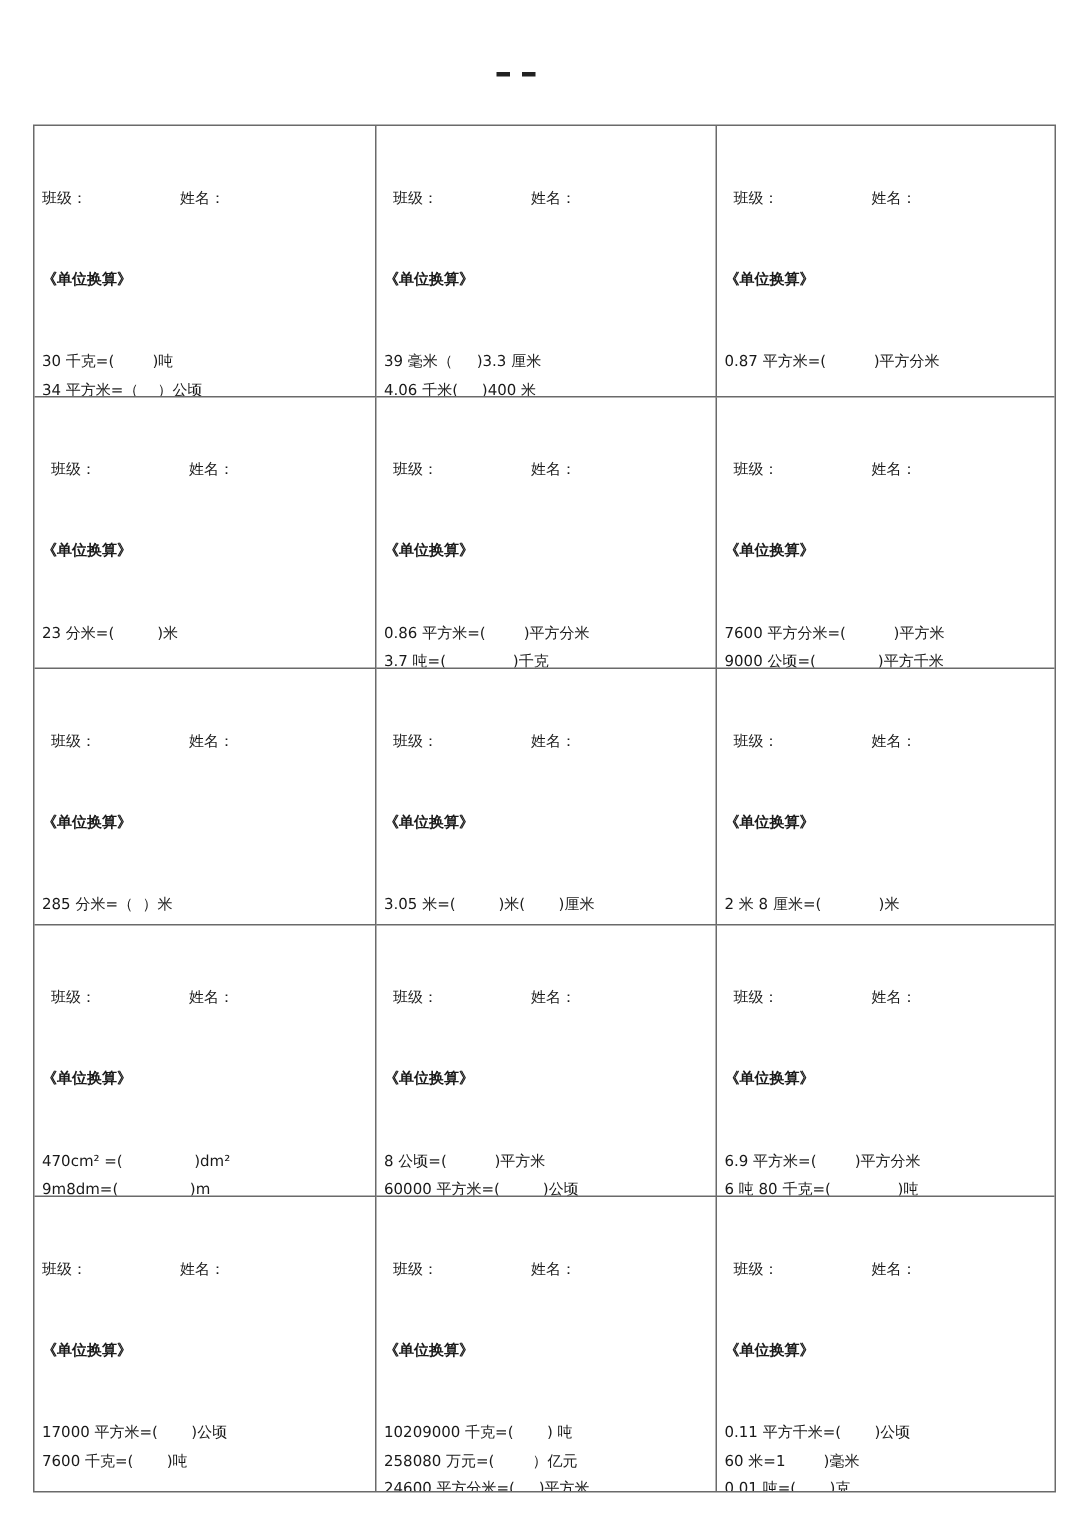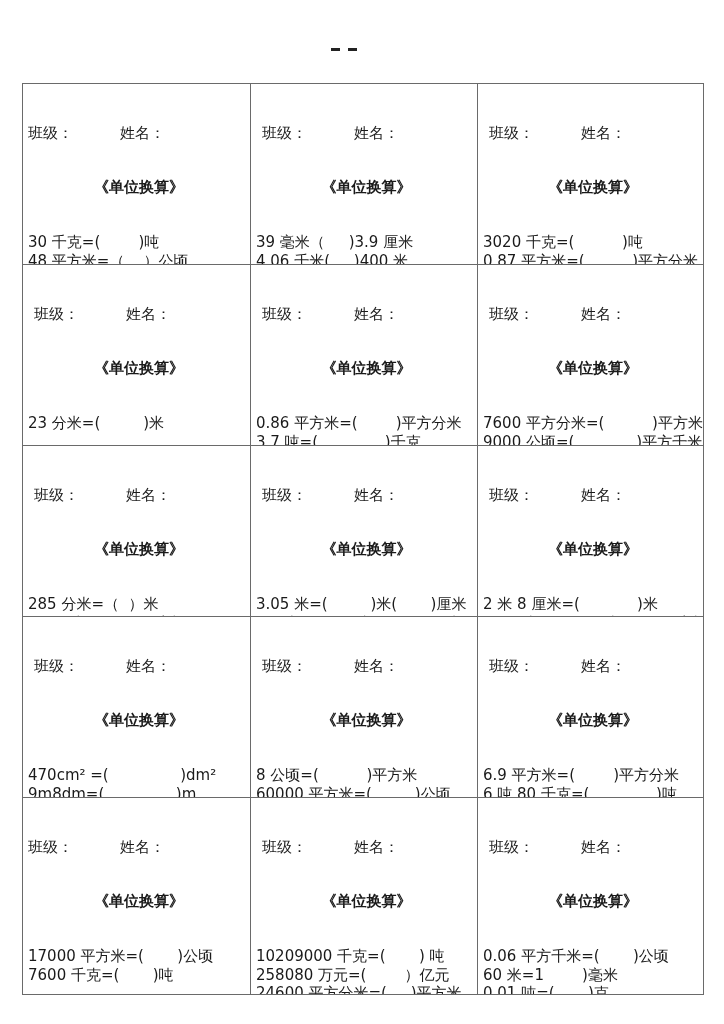--- a/index.html
+++ b/index.html
@@ -7,62 +7,62 @@
          font-family: "DejaVu Sans", "Liberation Sans", sans-serif; color: #1a1a1a; }
   .header-mark { position: absolute; top: 44px; left: 331px; width: 30px; height: 10px;
                  display: flex; gap: 8px; }
   .header-mark span { display: block; width: 9px; height: 3px; background: #222; margin-top: 4px; }
   .grid { position: absolute; left: 22px; top: 83px; width: 682px; height: 912px;
           border: 1.5px solid #6a6a6a; box-sizing: border-box;
           display: grid;
           grid-template-columns: 228px 227px 1fr;
           grid-template-rows: 181px 181px 171px 181px 1fr; }
   .cell { border-right: 1.5px solid #6a6a6a; border-bottom: 1.5px solid #6a6a6a;
-          box-sizing: border-box; padding: 3px 0 0 5px; font-size: 15px; line-height: 18.3px;
+          box-sizing: border-box; padding: 3px 0 0 5px; font-size: 10px; line-height: 18.3px;
           overflow: hidden; white-space: pre; }
   .cell.c3 { border-right: none; }
   .cell.r5 { border-bottom: none; }
   .cell-head { display: flex; }
   .cell-head .cls { width: 92px; padding-left: 6px; }
   .cell-head .nm { }
-  .cell-title { font-weight: bold; padding-left: 0; text-align: center; }
+  .cell-title { font-weight: bold; padding-left: 0; }
   .problem { }
 </style>
 </head>
 <body>
 
 <div class="header-mark">
   <span></span>
   <span></span>
 </div>
 
 <div class="grid" id="grid">
     <div class="cell c1 r1">
     <div class="cell-head">
       <span class="cls" style="padding-left: 0px;">班级：</span>
       <span class="nm">姓名：</span>
     </div>
     <div class="cell-title">《单位换算》</div>
-    <div class="problems"><div class="problem">30 千克=(        )吨</div><div class="problem">48 平方米=（    ）公顷</div></div>
+    <div class="problems"><div class="problem">30 千克=(        )吨</div><div class="problem">34 平方米=（    ）公顷</div></div>
   </div>
     <div class="cell c2 r1">
     <div class="cell-head">
       <span class="cls">班级：</span>
       <span class="nm">姓名：</span>
     </div>
     <div class="cell-title">《单位换算》</div>
-    <div class="problems"><div class="problem">39 毫米（     )3.9 厘米</div><div class="problem">4.06 千米(     )400 米</div></div>
+    <div class="problems"><div class="problem">39 毫米（     )3.3 厘米</div><div class="problem">4.06 千米(     )400 米</div></div>
   </div>
     <div class="cell c3 r1">
     <div class="cell-head">
       <span class="cls">班级：</span>
       <span class="nm">姓名：</span>
     </div>
     <div class="cell-title">《单位换算》</div>
-    <div class="problems"><div class="problem">3020 千克=(          )吨</div><div class="problem">0.87 平方米=(          )平方分米</div></div>
+    <div class="problems"><div class="problem">0.87 平方米=(          )平方分米</div></div>
   </div>
     <div class="cell c1 r2">
     <div class="cell-head">
       <span class="cls" style="padding-left: 6px;">班级：</span>
       <span class="nm">姓名：</span>
     </div>
     <div class="cell-title">《单位换算》</div>
     <div class="problems"><div class="problem">23 分米=(         )米</div></div>
   </div>
     <div class="cell c2 r2">
@@ -144,15 +144,15 @@
     </div>
     <div class="cell-title">《单位换算》</div>
     <div class="problems"><div class="problem">10209000 千克=(       ) 吨</div><div class="problem">258080 万元=(        ）亿元</div><div class="problem">24600 平方分米=(     )平方米</div></div>
   </div>
     <div class="cell c3 r5">
     <div class="cell-head">
       <span class="cls">班级：</span>
       <span class="nm">姓名：</span>
     </div>
     <div class="cell-title">《单位换算》</div>
-    <div class="problems"><div class="problem">0.06 平方千米=(       )公顷</div><div class="problem">60 米=1        )毫米</div><div class="problem">0.01 吨=(       )克</div></div>
+    <div class="problems"><div class="problem">0.11 平方千米=(       )公顷</div><div class="problem">60 米=1        )毫米</div><div class="problem">0.01 吨=(       )克</div></div>
   </div>
   </div>
 
 </body></html>

